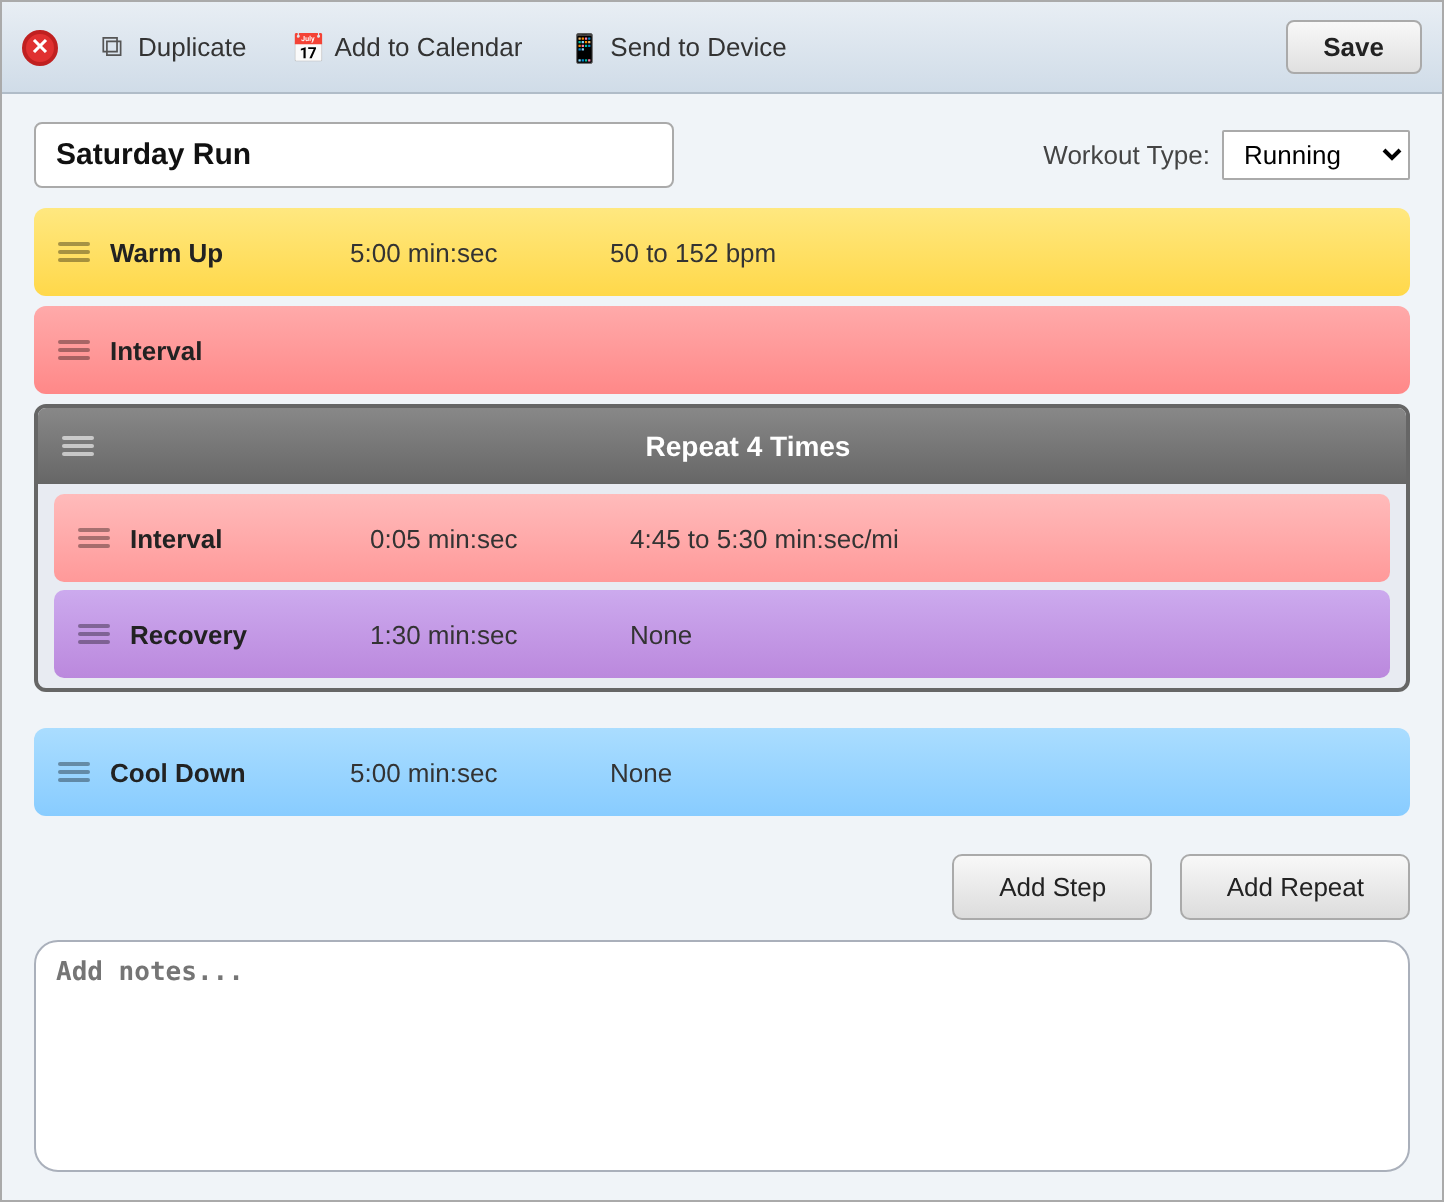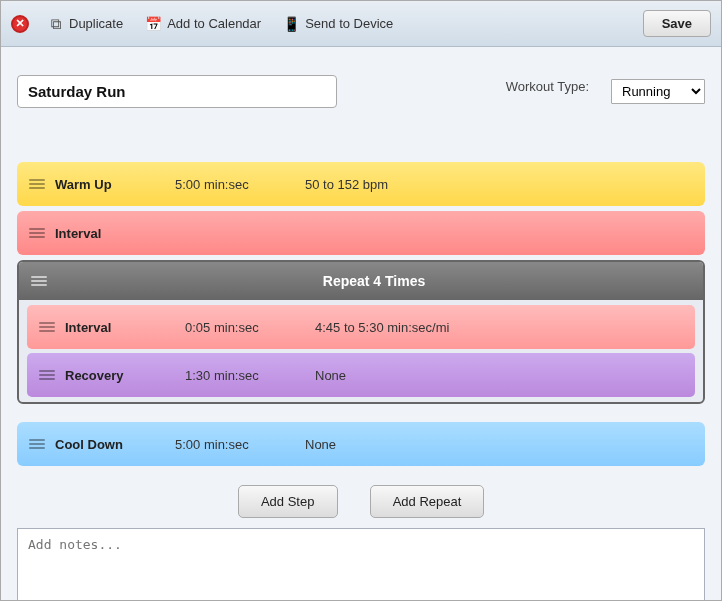--- a/index.html
+++ b/index.html
@@ -63,21 +63,21 @@
       padding: 5px 18px;
       cursor: pointer;
       font-size: 13px;
       font-weight: bold;
       color: #222;
     }
 
     
     .main-content {
       flex: 1;
-      padding: 28px 16px;
+      padding: 14px 16px;
       display: flex;
       flex-direction: column;
       gap: 10px;
       overflow: hidden;
     }
 
     
     .top-row {
       display: flex;
       align-items: center;
@@ -88,22 +88,22 @@
       border-radius: 4px;
       padding: 7px 10px;
       font-size: 15px;
       font-weight: bold;
       width: 320px;
       background: #fff;
       color: #111;
     }
     .workout-type-row {
       display: flex;
-      align-items: flex-start;
-      gap: 22px;
+      align-items: center;
+      gap: 6px;
       font-size: 13px;
       color: #444;
     }
     .workout-type-select {
       border: 1px solid #aaa;
       border-radius: 1px;
       padding: 3px 6px;
       font-size: 13px;
       background: #fff;
     }
@@ -118,21 +118,21 @@
     
     .step-row {
       display: flex;
       align-items: center;
       padding: 10px 12px;
       border-radius: 6px;
       margin-bottom: 5px;
       cursor: pointer;
       min-height: 44px;
     }
-    .step-row.warm-up { background: linear-gradient(to bottom, #ffe880, #ffd84a); margin-top: 44px; }
+    .step-row.warm-up { background: linear-gradient(to bottom, #ffe880, #ffd84a); }
     .step-row.interval-main { background: linear-gradient(to bottom, #ffaaaa, #ff8888); }
     .step-row.interval-inner { background: linear-gradient(to bottom, #ffbbbb, #ff9999); }
     .step-row.recovery { background: linear-gradient(to bottom, #ccaaee, #bb88dd); }
     .step-row.cool-down { background: linear-gradient(to bottom, #aaddff, #88ccff); }
 
     .drag-handle {
       display: flex;
       flex-direction: column;
       gap: 2px;
       margin-right: 10px;
@@ -192,46 +192,47 @@
       gap: 4px;
     }
     .repeat-steps .step-row {
       margin-bottom: 0;
       border-radius: 5px;
     }
 
     
     .buttons-row {
       display: flex;
-      justify-content: center;
-      gap: 32px;
+      justify-content: flex-end;
+      gap: 14px;
       margin-top: 4px;
     }
     .action-btn {
       background: linear-gradient(to bottom, #f8f8f8, #dcdcdc);
       border: 1px solid #aaa;
       border-radius: 5px;
       padding: 8px 22px;
       font-size: 13px;
       cursor: pointer;
       color: #222;
       min-width: 100px;
     }
 
     
     .notes-area {
       flex: 1;
       border: 1px solid #aab0bb;
-      border-radius: 0;
+      border-radius: 12px;
       padding: 8px 10px;
       font-size: 13px;
       color: #15803d;
       background: #fff;
       resize: none;
       min-height: 80px;
+      font-weight: bold;
     }
 
     
     .icon-duplicate::before {
       content: "⧉";
       font-size: 15px;
       color: #555;
     }
     
     .icon-calendar::before {

